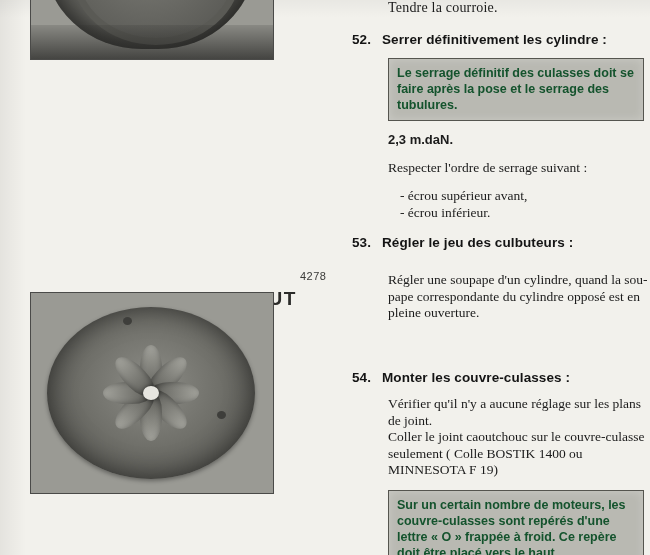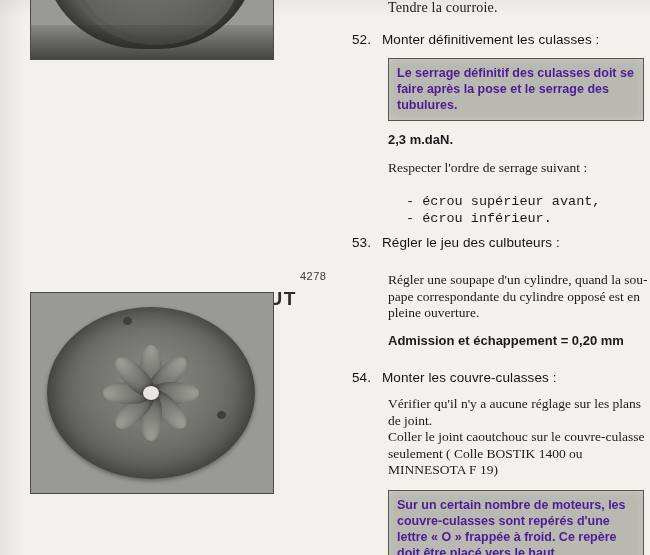--- a/index.html
+++ b/index.html
@@ -200,47 +200,47 @@
   .item {
     position: absolute;
     left: 0;
     width: 298px;
   }
   .item-head {
     display: flex;
     gap: 8px;
     font-family: "Liberation Sans", sans-serif;
     font-size: 13.5px;
-    font-weight: 400;
+    font-weight: 700;
     letter-spacing: 0.1px;
     color: #141414;
   }
   .item-num { width: 22px; flex: none; }
   .body {
     margin-left: 36px;
     font-size: 13.5px;
     line-height: 16.5px;
   }
   .body p { margin: 0 0 0 0; }
   .gap { height: 11px; }
   .bold { font-weight: 700; font-family: "Liberation Sans", sans-serif; font-size: 13px; }
   .italic { font-style: italic; font-size: 13.5px; }
-  .dash-list { margin: 18px; padding: 0; list-style: none; font-family: Liberation Mono, monospace; }
+  .dash-list { margin: 12px; padding: 0; list-style: none; }
   .dash-list li { white-space: nowrap; }
 
   
   .note {
     margin-left: 36px;
     border: 1px solid #55554f;
     background: #b9b9b2;
     padding: 6px 8px 7px 8px;
     font-family: "Liberation Sans", sans-serif;
     font-size: 12.5px;
     line-height: 16px;
-    color: #4c1d95;
+    color: #14532d;
     box-shadow: inset 0 0 10px rgba(255,255,255,0.25);
     font-weight: 600;
   }
   .note-wide { width: 238px; }
 </style>
 </head>
 <body>
 
 <div class="page">
 
@@ -286,21 +286,21 @@
 
   </div>
 
   <div class="col-right">
 
     <div class="lead-line">Tendre la courroie.</div>
 
     <div class="item" style="top:32px;">
       <div class="item-head">
         <span class="item-num">52.</span>
-        <span>Monter définitivement les culasses :</span>
+        <span>Serrer définitivement les cylindre :</span>
       </div>
       <div class="gap"></div>
       <div class="note note-wide">Le serrage définitif des culasses doit se faire après la pose et le serrage des tubulures.</div>
       <div class="gap"></div>
       <div class="body">
         <p class="bold">2,3 m.daN.</p>
         <div class="gap"></div>
         <p>Respecter l'ordre de serrage suivant :</p>
         <ul class="dash-list">
           <li>- écrou supérieur avant,</li>
@@ -314,21 +314,20 @@
         <span class="item-num">53.</span>
         <span>Régler le jeu des culbuteurs :</span>
       </div>
       <div class="gap"></div>
       <div class="body">
         <div class="gap"></div>
         <p>Régler une soupape d'un cylindre, quand la sou-</p>
         <p>pape correspondante du cylindre opposé est en</p>
         <p>pleine ouverture.</p>
         <div class="gap"></div>
-        <p class="bold">Admission et échappement = 0,20 mm</p>
       </div>
     </div>
 
     <div class="item" style="top:370px;">
       <div class="item-head">
         <span class="item-num">54.</span>
         <span>Monter les couvre-culasses :</span>
       </div>
       <div class="gap"></div>
       <div class="body">

